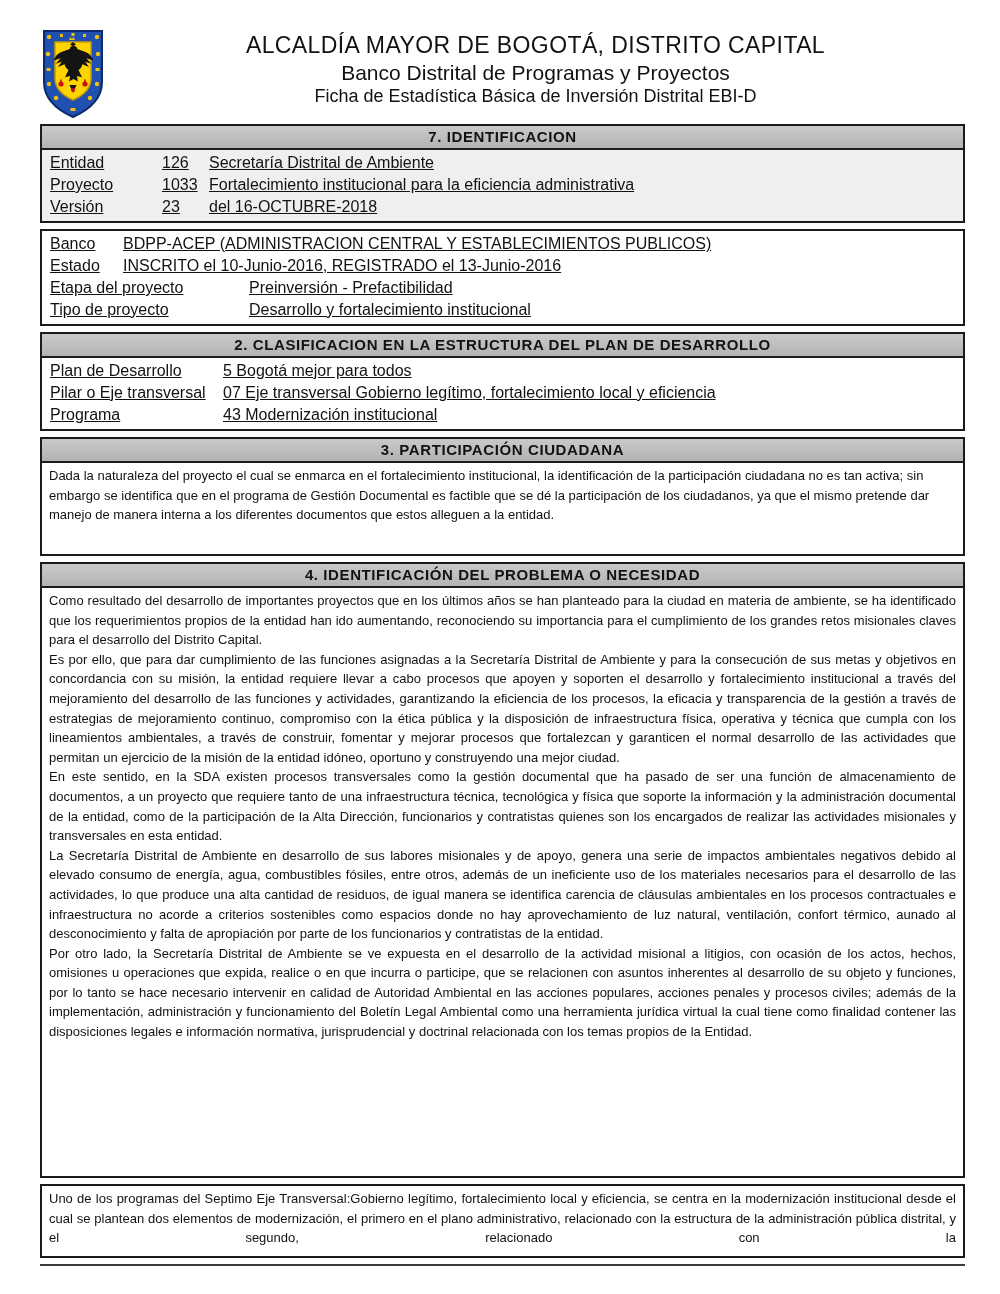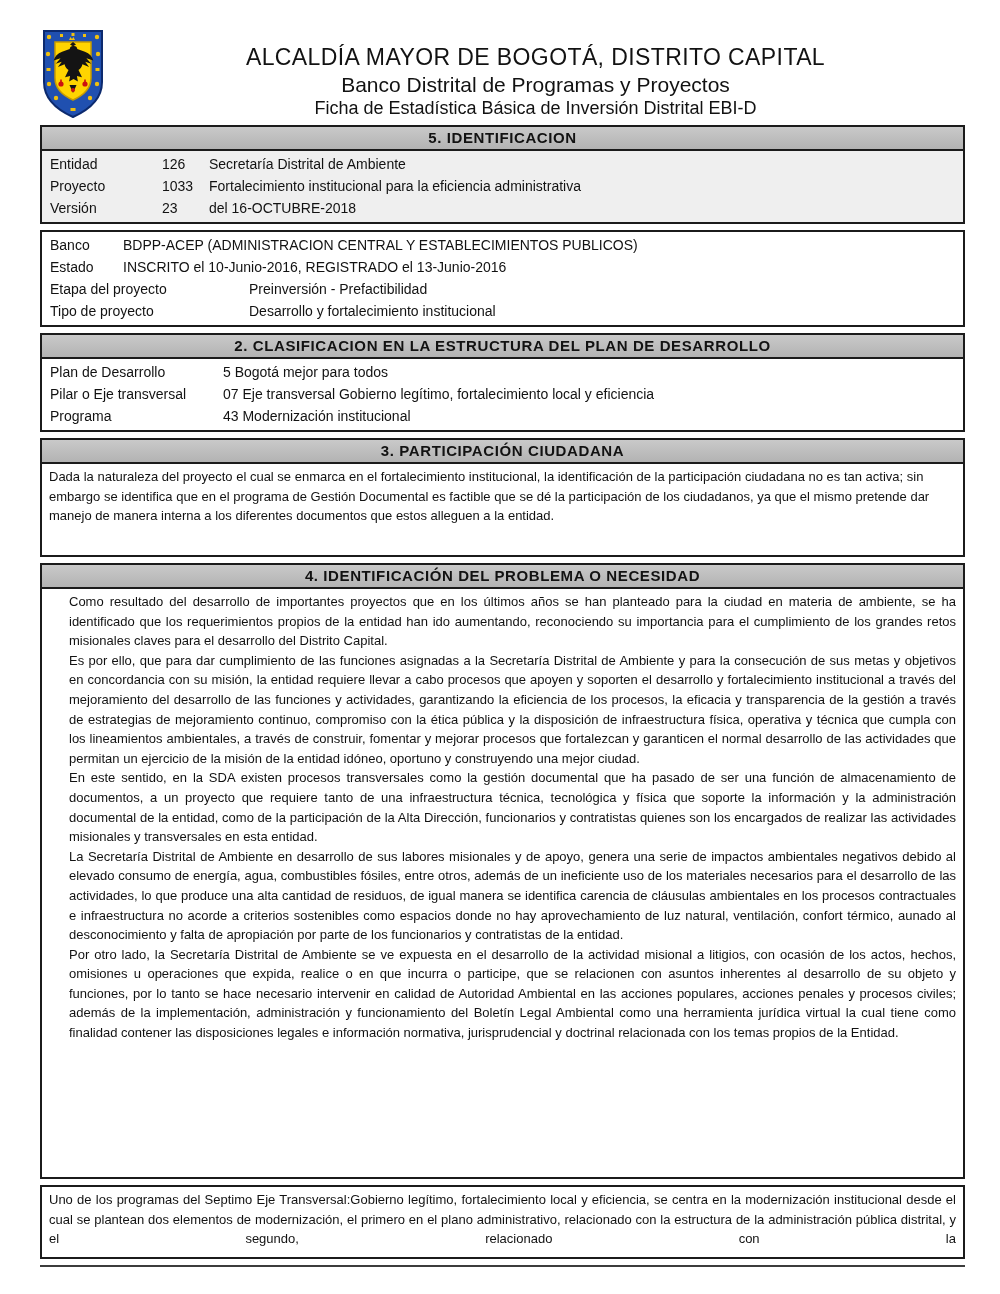--- a/index.html
+++ b/index.html
@@ -3,45 +3,45 @@
 <meta charset="utf-8">
 <style>
   html,body{margin:0;padding:0;background:#ffffff;}
   body{width:1000px;height:1294px;font-family:"Liberation Sans",sans-serif;color:#121212;overflow:hidden;}
   .page{box-sizing:border-box;width:1000px;height:1294px;padding:24px 35px 0 40px;}
 
   
   .doc-header{display:flex;align-items:flex-start;margin-bottom:4px;}
   .logo-wrap{width:66px;height:92px;margin-top:4px;flex:0 0 auto;}
   .titles{flex:1;text-align:center;padding-top:6px;}
-  .title-main{font-size:23px;letter-spacing:0.4px;line-height:30px;margin-top:12px;}
+  .title-main{font-size:23px;letter-spacing:0.4px;line-height:30px;}
   .title-sub1{font-size:21px;line-height:23px;margin-top:1px;}
   .title-sub2{font-size:18px;line-height:25px;}
 
   
   .box{border:2px solid #1b1b1b;margin-bottom:6px;background:#ffffff;}
   .bar{background:linear-gradient(#c9c9c9,#b3b3b3);border-bottom:2px solid #1b1b1b;
        text-align:center;font-weight:bold;font-size:15px;letter-spacing:0.6px;
        padding:2px 0 2px 0;line-height:18px;}
-  .rows{padding:2px 8px 3px 8px;font-size:14px;line-height:22px;}
+  .rows{padding:2px 8px 3px 8px;font-size:16px;line-height:22px;text-decoration:underline;}
   .rows-gray{background:#efefef;}
   .row{display:flex;align-items:flex-start;}
   .lbl{flex:0 0 auto;}
   .w-a{width:112px;}
   .num{width:38px;flex:0 0 auto;}
   .val{margin-left:9px;}
   .w-sm{width:64px;}
   .w-lg{width:190px;}
   .w-c{width:164px;}
 
   .text-block{padding:3px 7px 4px 7px;font-size:13px;line-height:19.6px;}
   .just{text-align:justify;}
   .just-all{text-align:justify;text-align-last:justify;}
   .h-part{min-height:84px;}
-  .h-prob{min-height:588px;box-sizing:border-box;margin-left:20px;}
+  .h-prob{min-height:588px;box-sizing:border-box;}
   .h-desc{min-height:63px;}
 
   
   .footer-rule{border-top:2px solid #3c3c3c;margin-top:5px;}
 </style>
 </head>
 <body>
 
 <div class="page">
 
@@ -85,21 +85,21 @@
       </svg>
     </div>
     <div class="titles">
       <div class="title-main">ALCALDÍA MAYOR DE BOGOTÁ, DISTRITO CAPITAL</div>
       <div class="title-sub1">Banco Distrital de Programas y Proyectos</div>
       <div class="title-sub2">Ficha de Estadística Básica de Inversión Distrital EBI-D</div>
     </div>
   </header>
 
   <section class="box">
-    <div class="bar">5. IDENTIFICACION</div>
+    <div class="bar">7. IDENTIFICACION</div>
     <div class="rows rows-gray">
       <div class="row">
         <span class="lbl w-a">Entidad</span>
         <span class="num">126</span>
         <span class="val">Secretaría Distrital de Ambiente</span>
       </div>
       <div class="row">
         <span class="lbl w-a">Proyecto</span>
         <span class="num">1033</span>
         <span class="val">Fortalecimiento institucional para la eficiencia administrativa</span>

